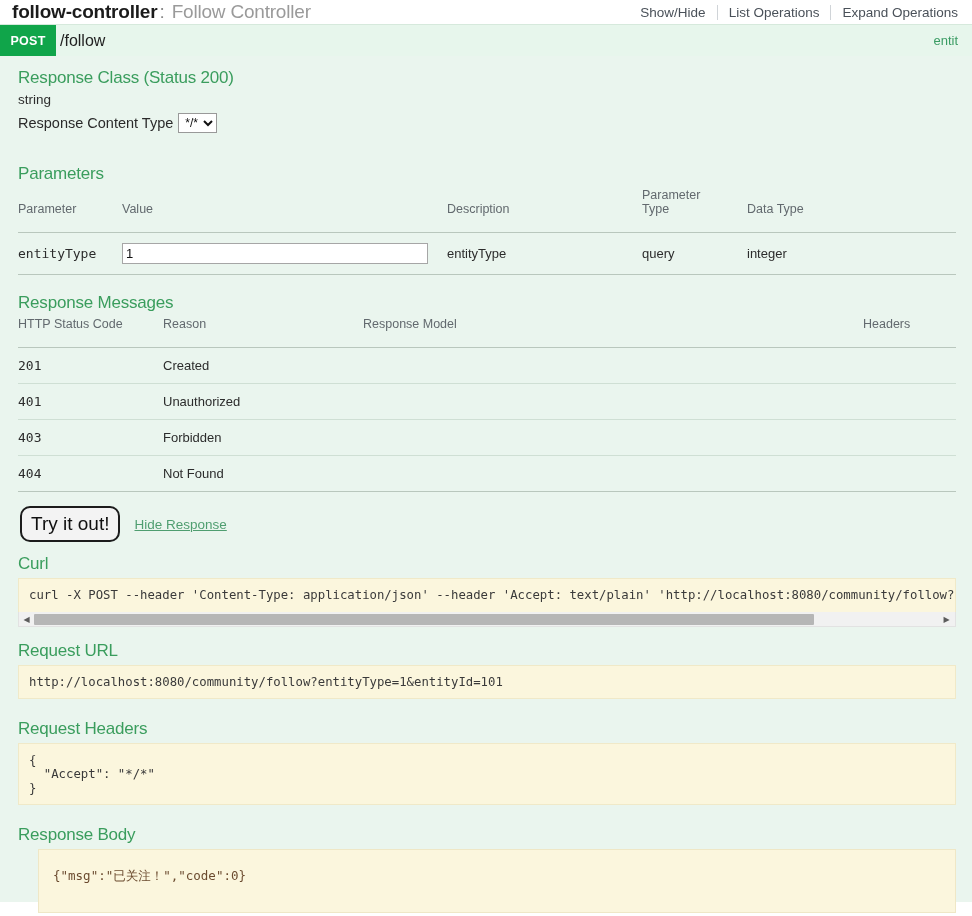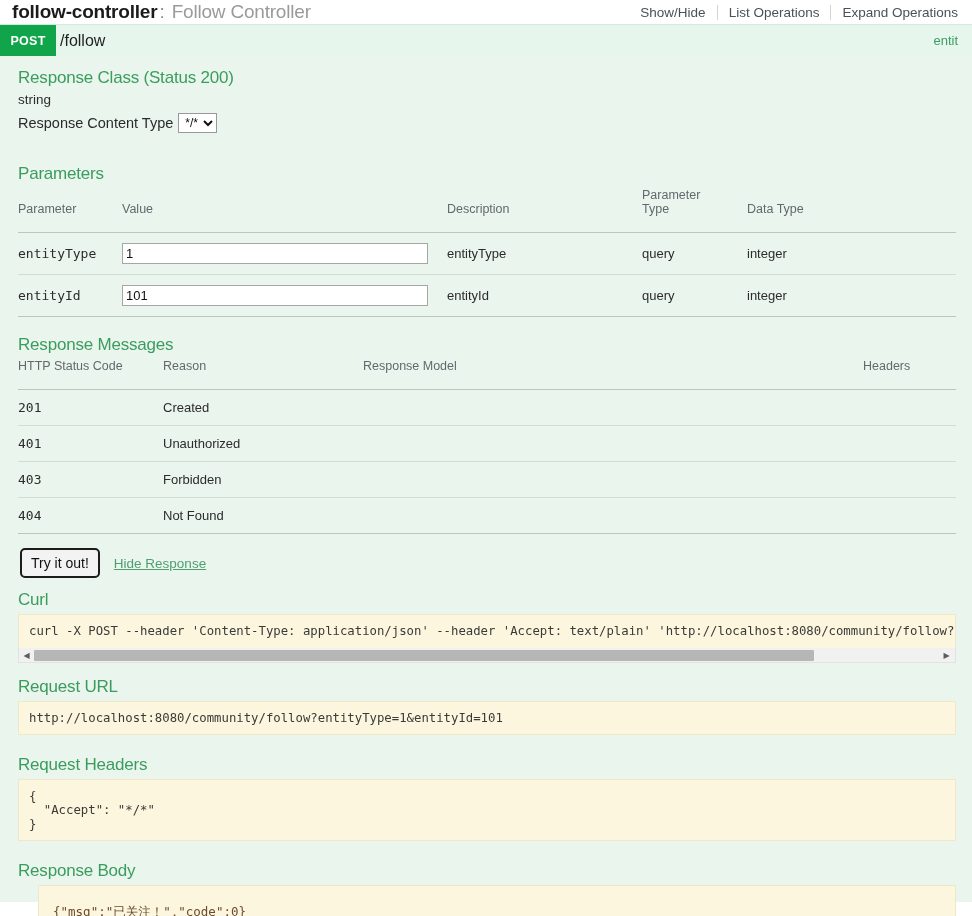--- a/index.html
+++ b/index.html
@@ -159,27 +159,27 @@
 
   
   .submit-row {
     display: flex;
     align-items: center;
     gap: 14px;
     margin: 14px 0 12px 2px;
   }
   button.tryit {
     font-family: "Liberation Sans", sans-serif;
-    font-size: 14px;
+    font-size: 19px;
     color: #111;
     background: #f3f3f3;
     border: 2px solid #1c1c1c;
     padding: 5px 9px;
     cursor: pointer;
-    border-radius: 5px;
+    border-radius: 10px;
   }
   a.hideresp {
     font-size: 13.5px;
     color: #4f9e70;
     text-decoration: underline;
   }
 
   
   .codeblock {
     background: #fbf6dd;
@@ -293,29 +293,20 @@
       <tbody>
         <tr>
           <td class="mono">entityType</td>
           <td>
             <input class="pval" type="text" value="1" style="">
           </td>
           <td>entityType</td>
           <td>query</td>
           <td>integer</td>
         </tr>
-        <tr>
-          <td class="mono">entityId</td>
-          <td>
-            <input class="pval" type="text" value="101" style="">
-          </td>
-          <td>entityId</td>
-          <td>query</td>
-          <td>integer</td>
-        </tr>
       </tbody>
     </table>
 
     <h4 class="sec" style="margin-top:18px;">Response Messages</h4>
     <table class="sw rm">
       <thead>
         <tr>
           <th class="rm-code">HTTP Status Code</th>
           <th class="rm-reason">Reason</th>
           <th class="rm-model">Response Model</th>

